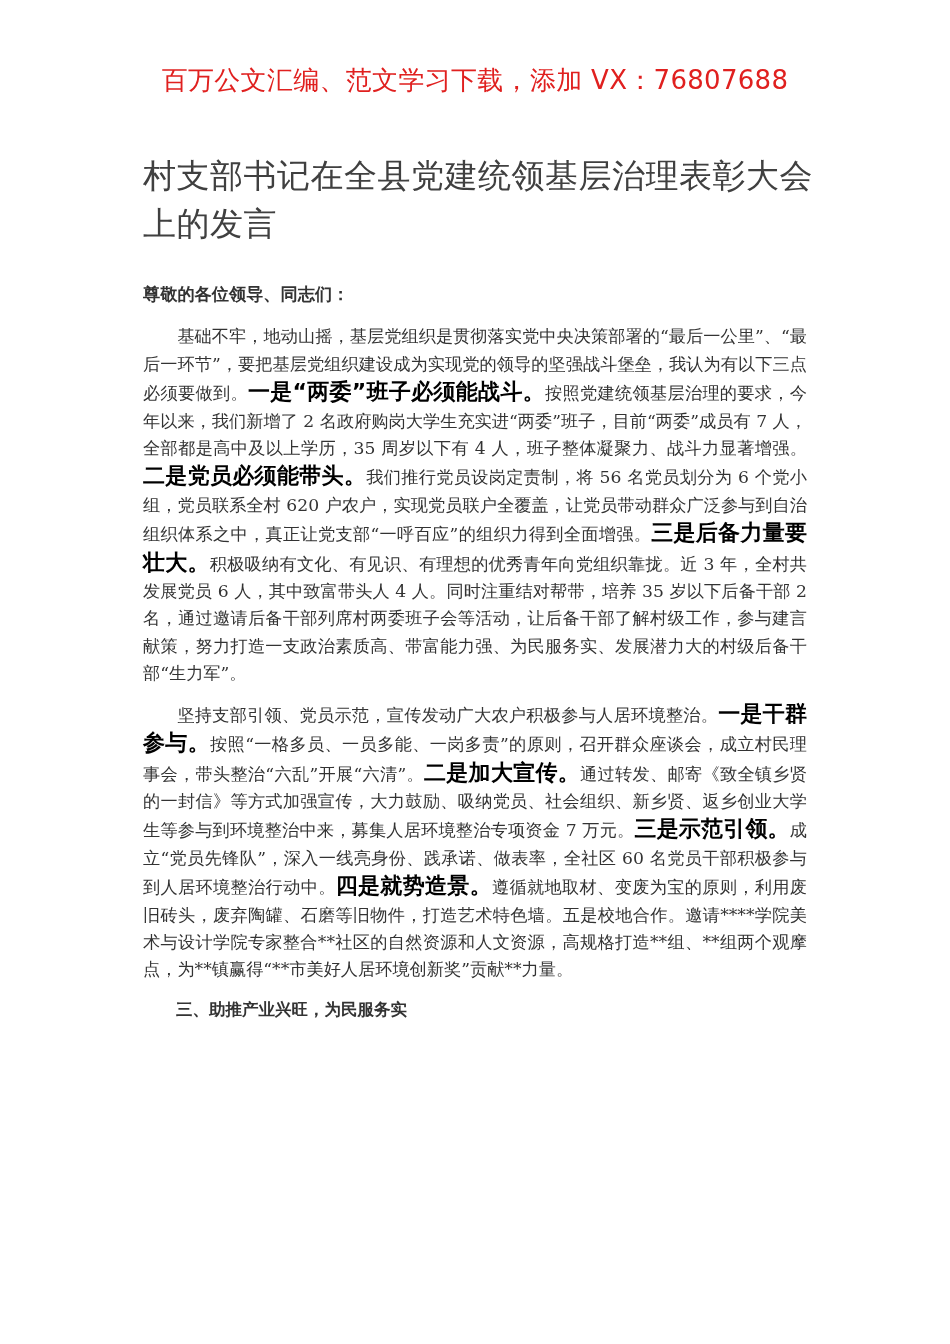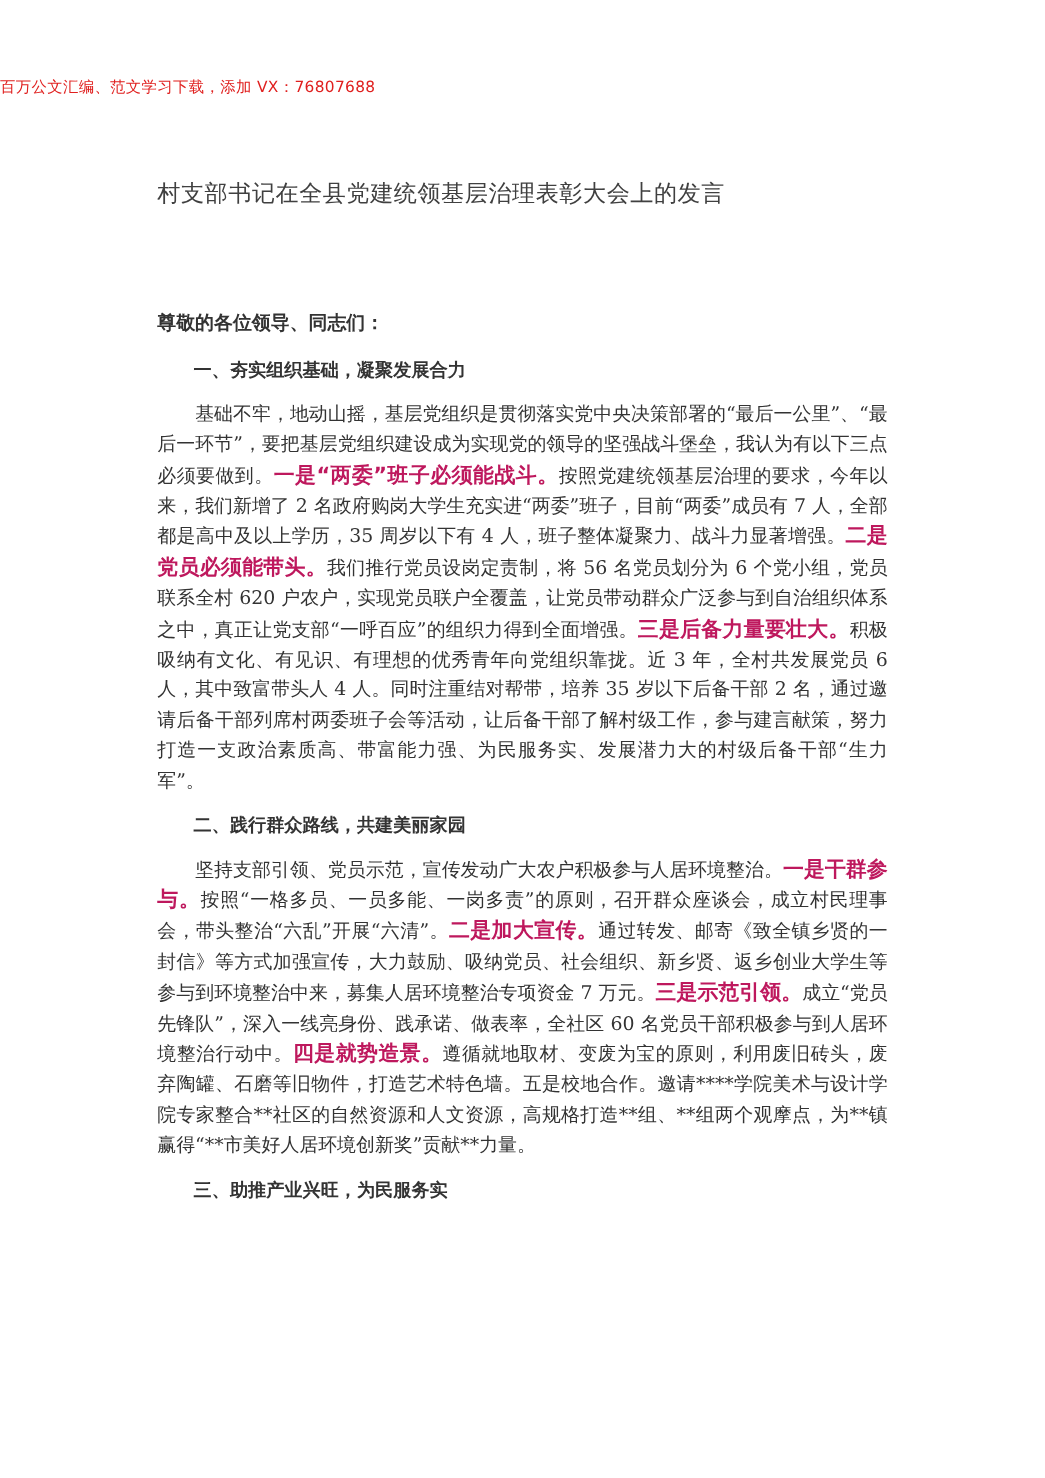--- a/index.html
+++ b/index.html
@@ -20,32 +20,33 @@
     left: 0; top: 0;
     width: 950px;
     height: 1344px;
     background: #ffffff;
   }
   .header-banner {
     position: absolute;
     top: 66px;
     left: 0;
     width: 950px;
+    text-align: center;
     font-family: "DejaVu Sans", "Liberation Sans", sans-serif;
-    font-size: 14px;
+    font-size: 26px;
     line-height: 28px;
     letter-spacing: 0.3px;
   }
   .doc-title {
     position: absolute;
     left: 143px;
     top: 152px;
     width: 670px;
     font-family: "DejaVu Sans", "Liberation Sans", sans-serif;
-    font-size: 21px;
+    font-size: 33px;
     line-height: 48px;
     font-weight: normal;
     letter-spacing: 0.5px;
     margin: 0;
   }
   .body-text {
     position: absolute;
     left: 143px;
     top: 281px;
     width: 664px;
@@ -67,43 +68,41 @@
   .section-heading {
     text-indent: 2em;
     font-weight: bold;
     font-family: "DejaVu Sans", "Liberation Sans", sans-serif;
     font-size: 16.5px;
     margin-bottom: 13px !important;
     margin-top: 2px !important;
   }
   strong {
     font-weight: bold;
-    color: #be185d;
+    color: #000000;
     font-family: "DejaVu Sans", "Liberation Sans", sans-serif;
-    font-size: 19px;
+    font-size: 22px;
   }
 </style>
 </head>
 <body>
 
 <div class="page">
 
   <div class="header-banner" style="color: rgb(224, 32, 31);">百万公文汇编、范文学习下载，添加 VX：76807688</div>
 
   <h1 class="doc-title" style="color: rgb(64, 64, 64);">村支部书记在全县党建统领基层治理表彰大会上的发言</h1>
 
   <div class="body-text" style="color: rgb(51, 51, 51);">
     <p class="salutation">尊敬的各位领导、同志们：</p>
 
 
-    <p class="section-heading">一、夯实组织基础，凝聚发展合力</p>
     <p class="para">
       <span>基础不牢，地动山摇，基层党组织是贯彻落实党中央决策部署的“最后一公里”、“最后一环节”，要把基层党组织建设成为实现党的领导的坚强战斗堡垒，我认为有以下三点必须要做到。</span><strong>一是“两委”班子必须能战斗。</strong><span>按照党建统领基层治理的要求，今年以来，我们新增了 2 名政府购岗大学生充实进“两委”班子，目前“两委”成员有 7 人，全部都是高中及以上学历，35 周岁以下有 4 人，班子整体凝聚力、战斗力显著增强。</span><strong>二是党员必须能带头。</strong><span>我们推行党员设岗定责制，将 56 名党员划分为 6 个党小组，党员联系全村 620 户农户，实现党员联户全覆盖，让党员带动群众广泛参与到自治组织体系之中，真正让党支部“一呼百应”的组织力得到全面增强。</span><strong>三是后备力量要壮大。</strong><span>积极吸纳有文化、有见识、有理想的优秀青年向党组织靠拢。近 3 年，全村共发展党员 6 人，其中致富带头人 4 人。同时注重结对帮带，培养 35 岁以下后备干部 2 名，通过邀请后备干部列席村两委班子会等活动，让后备干部了解村级工作，参与建言献策，努力打造一支政治素质高、带富能力强、为民服务实、发展潜力大的村级后备干部“生力军”。</span>
     </p>
 
-    <p class="section-heading">二、践行群众路线，共建美丽家园</p>
     <p class="para">
       <span>坚持支部引领、党员示范，宣传发动广大农户积极参与人居环境整治。</span><strong>一是干群参与。</strong><span>按照“一格多员、一员多能、一岗多责”的原则，召开群众座谈会，成立村民理事会，带头整治“六乱”开展“六清”。</span><strong>二是加大宣传。</strong><span>通过转发、邮寄《致全镇乡贤的一封信》等方式加强宣传，大力鼓励、吸纳党员、社会组织、新乡贤、返乡创业大学生等参与到环境整治中来，募集人居环境整治专项资金 7 万元。</span><strong>三是示范引领。</strong><span>成立“党员先锋队”，深入一线亮身份、践承诺、做表率，全社区 60 名党员干部积极参与到人居环境整治行动中。</span><strong>四是就势造景。</strong><span>遵循就地取材、变废为宝的原则，利用废旧砖头，废弃陶罐、石磨等旧物件，打造艺术特色墙。五是校地合作。邀请****学院美术与设计学院专家整合**社区的自然资源和人文资源，高规格打造**组、**组两个观摩点，为**镇赢得“**市美好人居环境创新奖”贡献**力量。</span>
     </p>
 
     <p class="section-heading">三、助推产业兴旺，为民服务实</p>
   </div>
 </div>
 
 </body></html>

